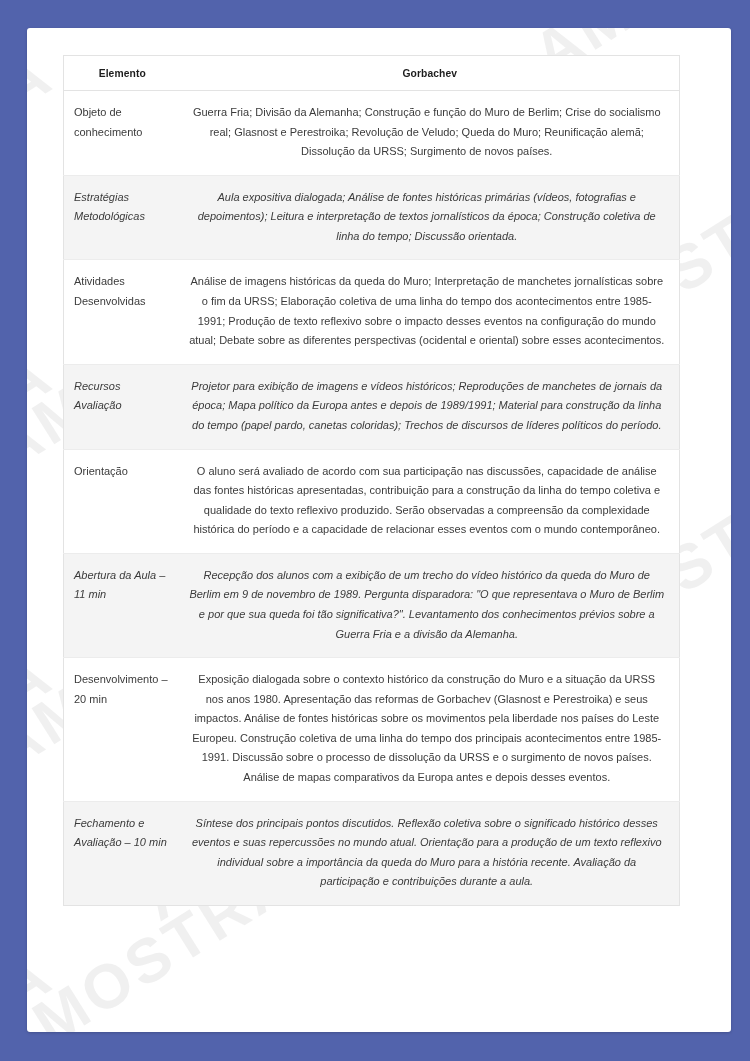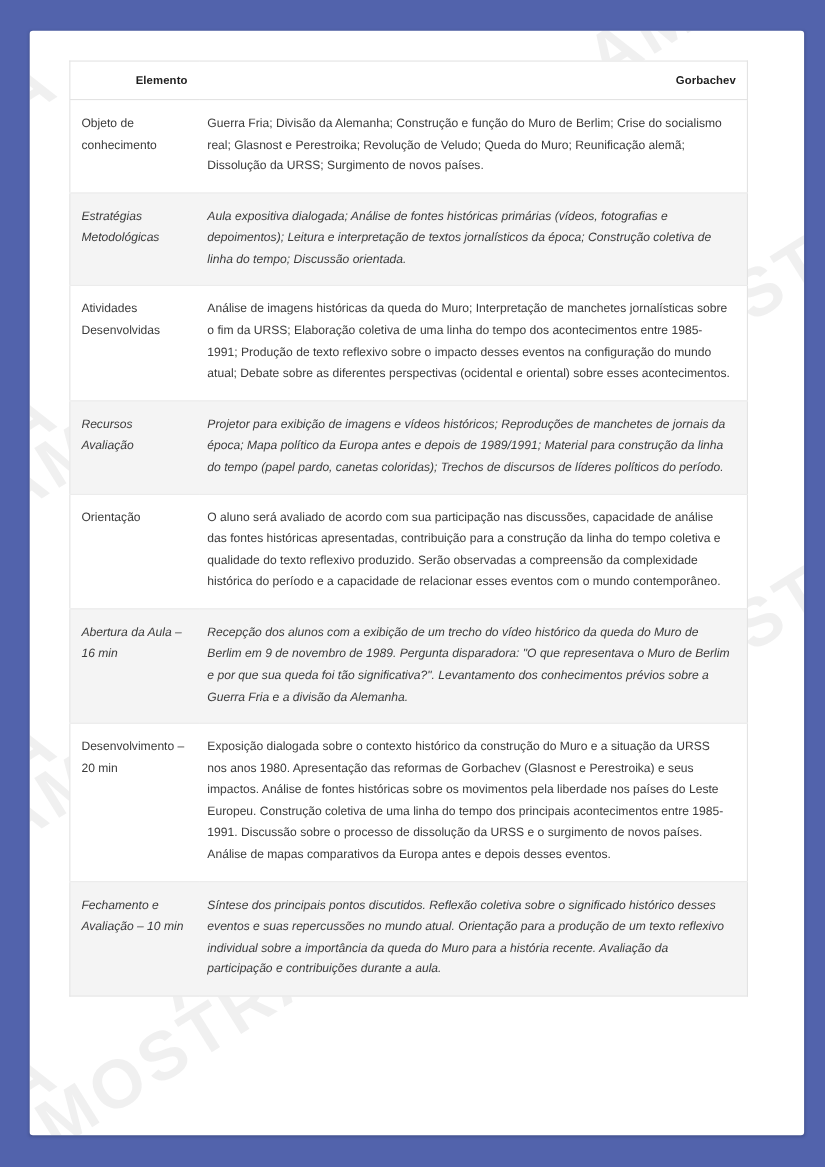--- a/index.html
+++ b/index.html
@@ -67,21 +67,21 @@
 
   
   .ficha-table {
     width: 616px;
     border-collapse: collapse;
     border: 1px solid #e3e3e3;
     table-layout: fixed;
     background: #fff;
   }
   .ficha-table th {
-    text-align: right;
+    text-align: center;
     font-size: 10.3px;
     font-weight: 700;
     color: #1d1d1d;
     background: #ffffff;
     padding: 12px 10px 11px 10px;
     border-bottom: 1px solid #e3e3e3;
     vertical-align: middle;
     letter-spacing: 0.1px;
   }
   .ficha-table td {
@@ -97,21 +97,21 @@
   .ficha-table tbody tr:last-child td { border-bottom: none; }
   .ficha-table tbody tr.alt td { background: #f4f4f4; font-style: italic; }
   .ficha-table tbody tr.alt { background: #f4f4f4; }
   .col-elemento { width: 117px; }
   .col-detalhes { width: 499px; }
   td.cell-elemento {
     color: #3b3b3b;
     padding-left: 10px;
     padding-right: 12px;
   }
-  td.cell-detalhes { padding-left: 8px; }
+  td.cell-detalhes { padding-left: 8px; text-align: center; }
 </style>
 </head>
 <body>
 
 <div class="page-sheet">
 
   <div class="watermark-layer" id="watermark-layer">
       <div class="wm-row" style="position: absolute; left: -160px; top: 300px;"></div>
       <div class="wm-row" style="position: absolute; left: -10px; top: 450px;"><span>AMOSTRA</span><span>AMOSTRA</span></div>
       <div class="wm-row" style="position: absolute; left: -160px; top: 600px;"><span>AMOSTRA</span></div>
@@ -152,21 +152,21 @@
           </tr>
           <tr class="alt">
             <td class="cell-elemento">Recursos Avaliação</td>
             <td class="cell-detalhes">Projetor para exibição de imagens e vídeos históricos; Reproduções de manchetes de jornais da época; Mapa político da Europa antes e depois de 1989/1991; Material para construção da linha do tempo (papel pardo, canetas coloridas); Trechos de discursos de líderes políticos do período.</td>
           </tr>
           <tr>
             <td class="cell-elemento">Orientação</td>
             <td class="cell-detalhes">O aluno será avaliado de acordo com sua participação nas discussões, capacidade de análise das fontes históricas apresentadas, contribuição para a construção da linha do tempo coletiva e qualidade do texto reflexivo produzido. Serão observadas a compreensão da complexidade histórica do período e a capacidade de relacionar esses eventos com o mundo contemporâneo.</td>
           </tr>
           <tr class="alt">
-            <td class="cell-elemento">Abertura da Aula – 16 min</td>
+            <td class="cell-elemento">Abertura da Aula – 11 min</td>
             <td class="cell-detalhes">Recepção dos alunos com a exibição de um trecho do vídeo histórico da queda do Muro de Berlim em 9 de novembro de 1989. Pergunta disparadora: "O que representava o Muro de Berlim e por que sua queda foi tão significativa?". Levantamento dos conhecimentos prévios sobre a Guerra Fria e a divisão da Alemanha.</td>
           </tr>
           <tr>
             <td class="cell-elemento">Desenvolvimento – 20 min</td>
             <td class="cell-detalhes">Exposição dialogada sobre o contexto histórico da construção do Muro e a situação da URSS nos anos 1980. Apresentação das reformas de Gorbachev (Glasnost e Perestroika) e seus impactos. Análise de fontes históricas sobre os movimentos pela liberdade nos países do Leste Europeu. Construção coletiva de uma linha do tempo dos principais acontecimentos entre 1985-1991. Discussão sobre o processo de dissolução da URSS e o surgimento de novos países. Análise de mapas comparativos da Europa antes e depois desses eventos.</td>
           </tr>
           <tr class="alt">
             <td class="cell-elemento">Fechamento e Avaliação – 10 min</td>
             <td class="cell-detalhes">Síntese dos principais pontos discutidos. Reflexão coletiva sobre o significado histórico desses eventos e suas repercussões no mundo atual. Orientação para a produção de um texto reflexivo individual sobre a importância da queda do Muro para a história recente. Avaliação da participação e contribuições durante a aula.</td>
           </tr>

